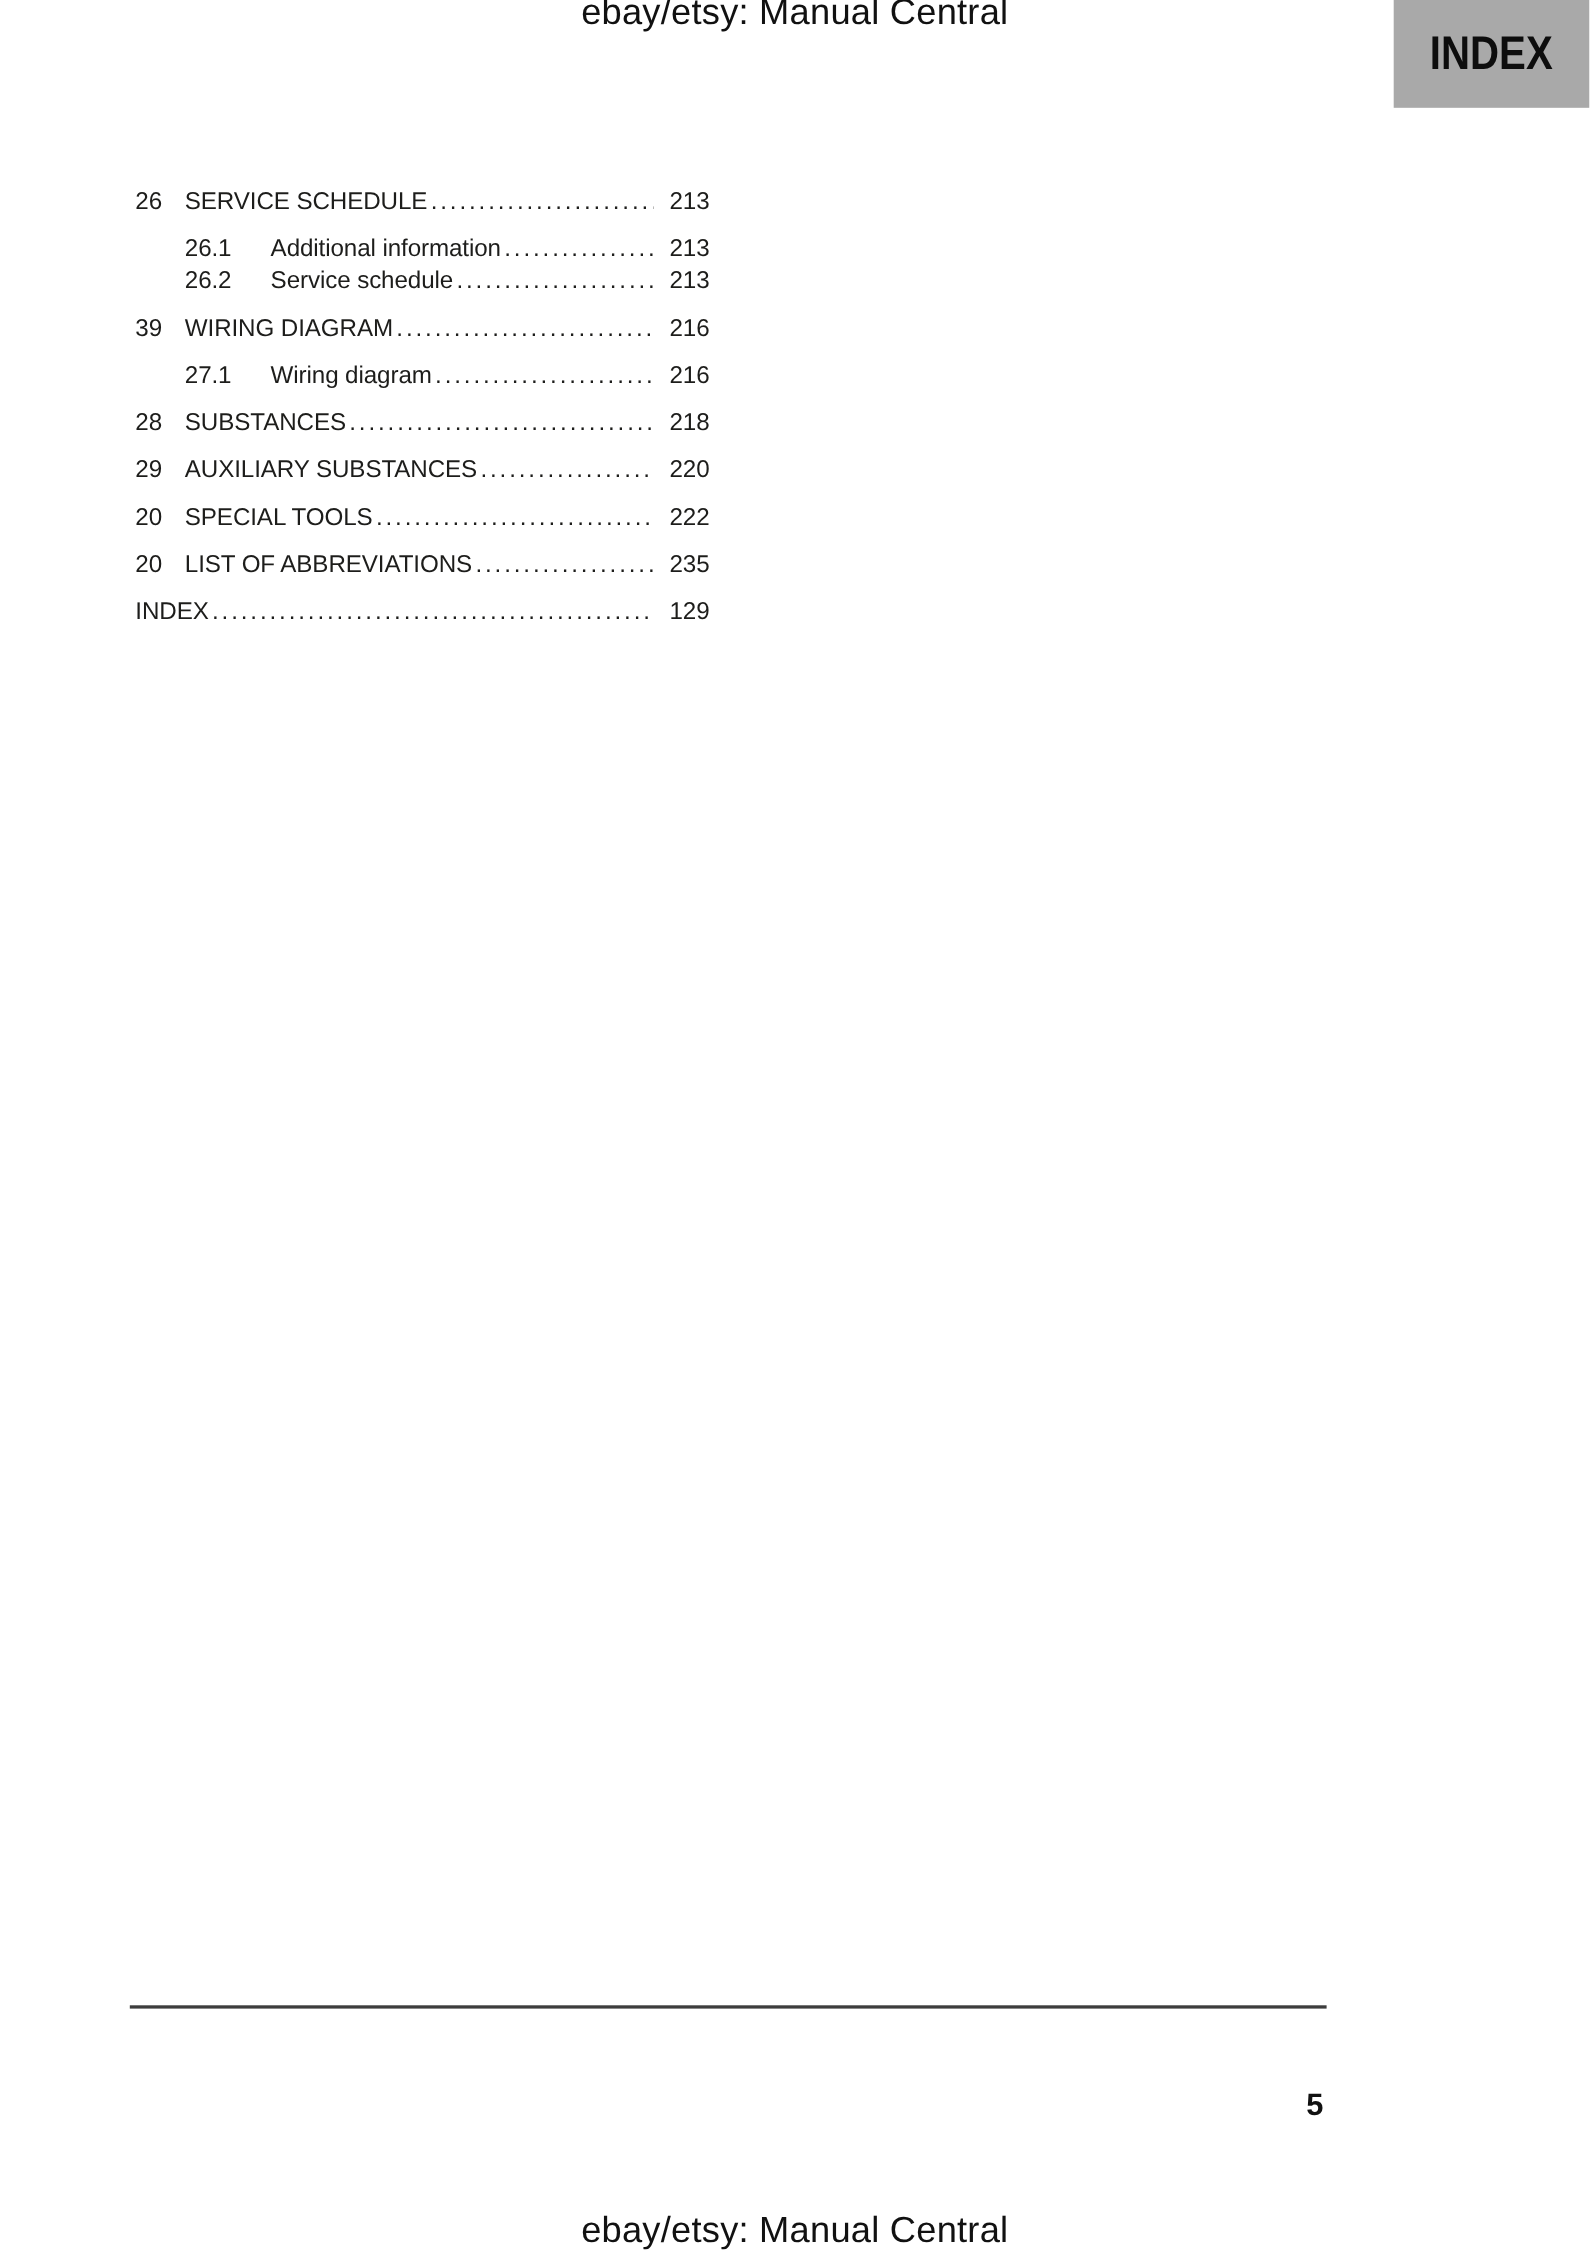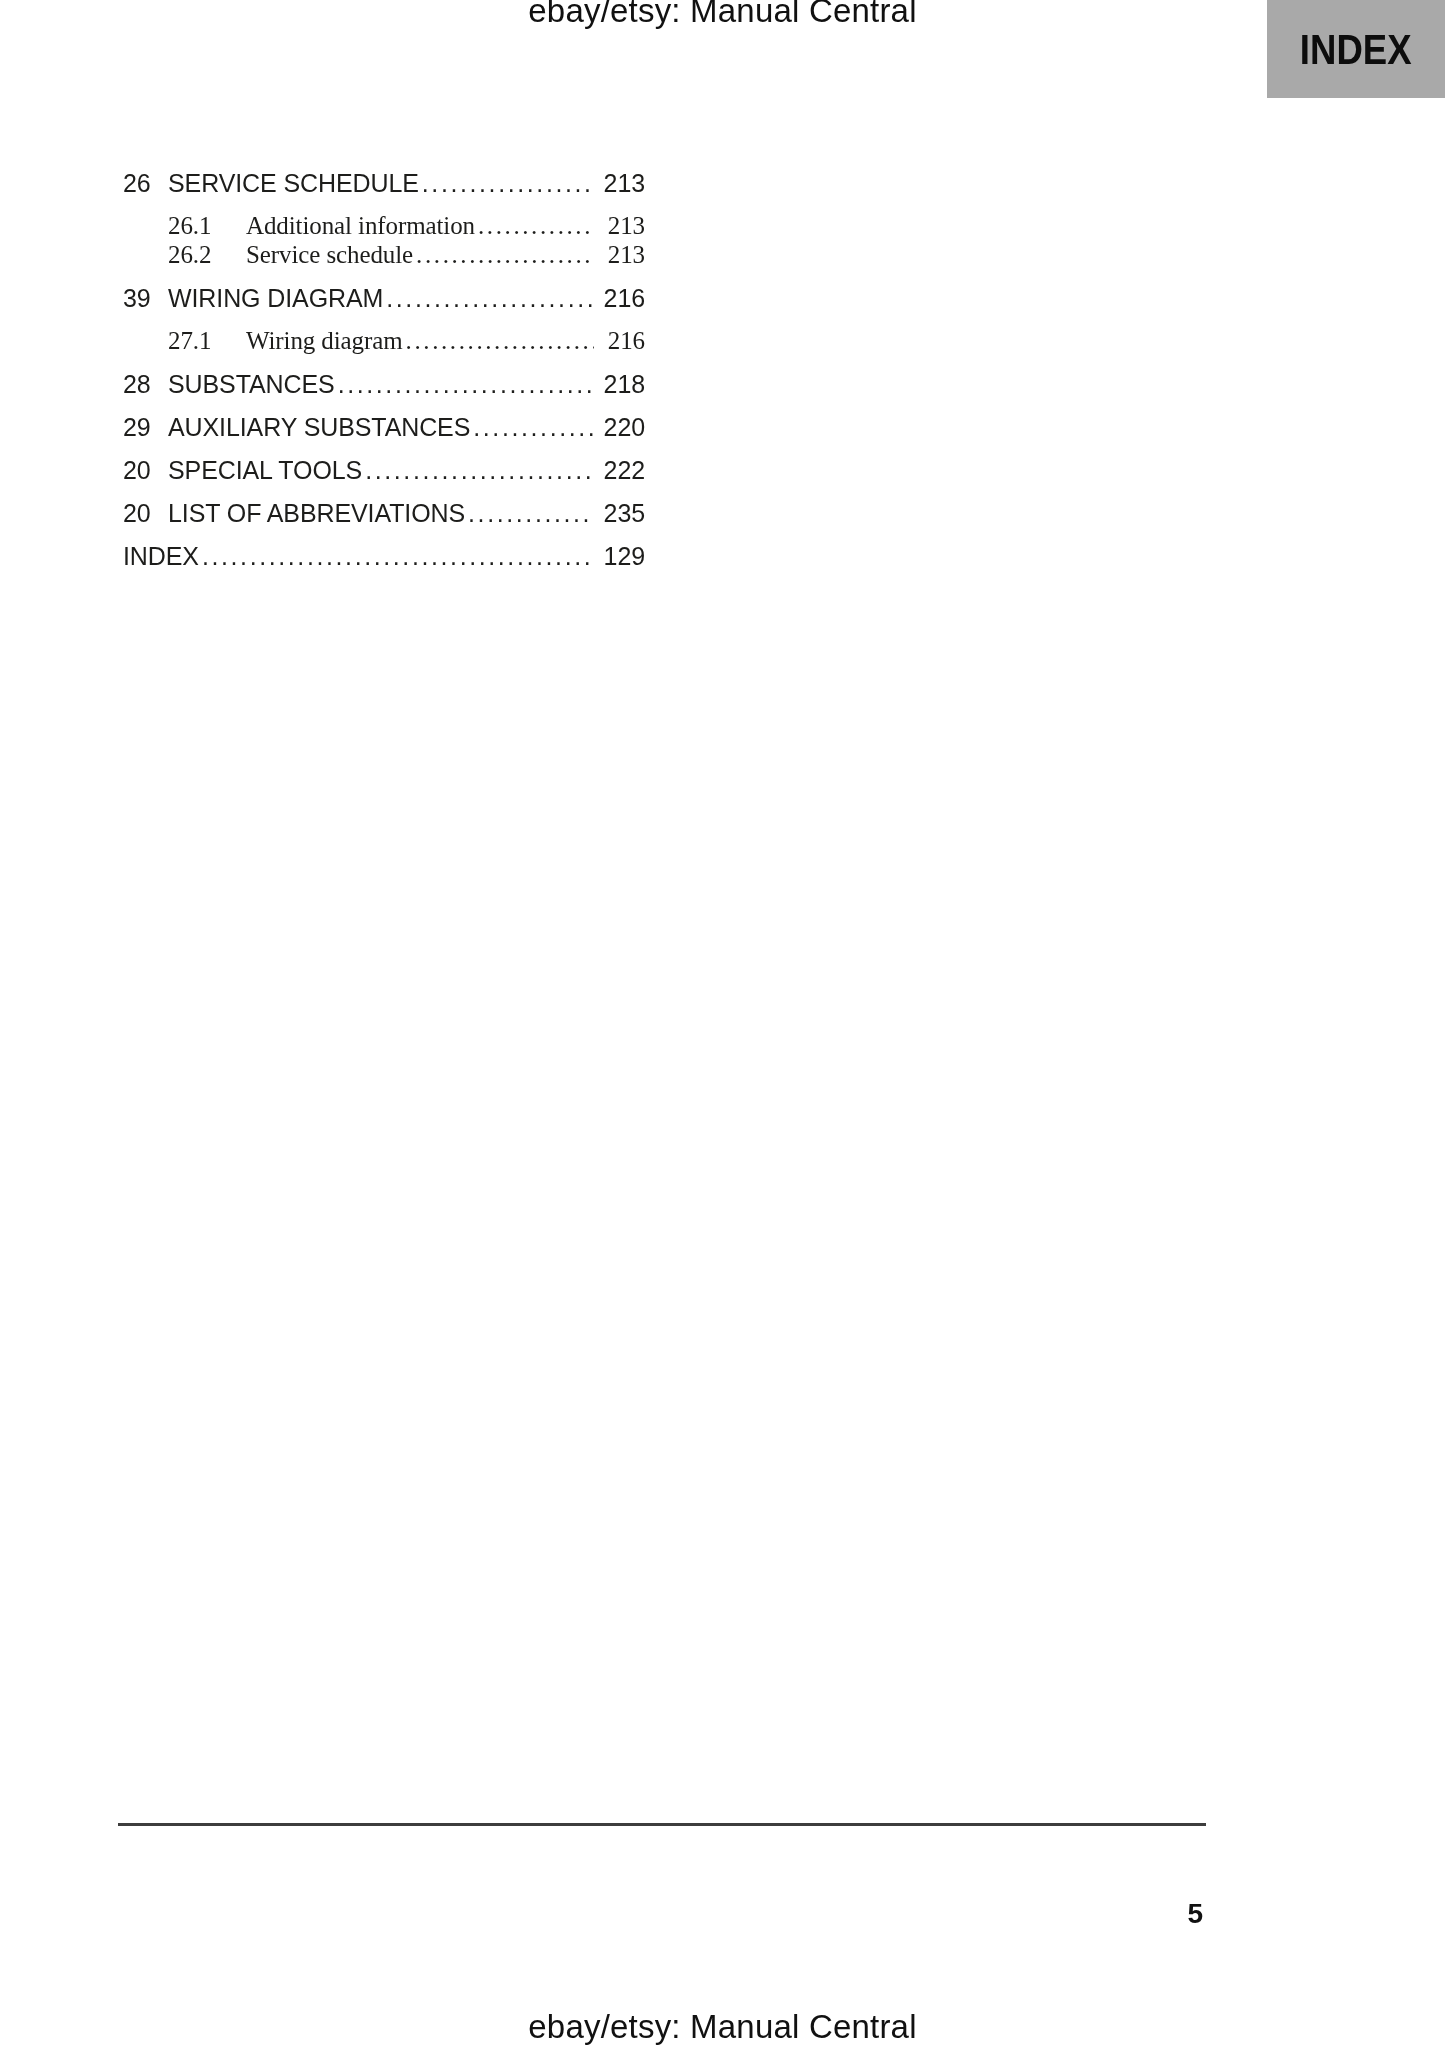--- a/index.html
+++ b/index.html
@@ -33,33 +33,33 @@
     font-weight: bold; font-size: 43px;
     color: #0d0d0d;
     transform: scaleX(0.85);
     white-space: nowrap;
   }
 
   
   .toc {
     position: absolute; left: 123px; top: 169px;
     width: 522px;
-    font-size: 25px;
+    font-size: 22px;
     letter-spacing: -0.1px;
   }
   .toc-row {
     display: flex; align-items: baseline;
     line-height: 28px;
     margin-top: 15px;
     cursor: pointer;
   }
   .toc-row:first-child { margin-top: 0; }
   .toc-row.sub + .toc-row.sub { margin-top: 1px; align-items: flex-end; }
   .toc-num { flex: 0 0 45px; }
-  .toc-row.sub { padding-left: 45px; font-family: Liberation Serif, serif; }
+  .toc-row.sub { padding-left: 45px; }
   .toc-row.sub .toc-num { flex: 0 0 78px; }
   .toc-label { white-space: nowrap; }
   .toc-dots {
     flex: 1 1 auto; overflow: hidden; white-space: nowrap;
     margin: 0 9px 0 3px;
   }
   .toc-dots::after {
     content: "................................................................................................";
     letter-spacing: 2.6px;
   }

